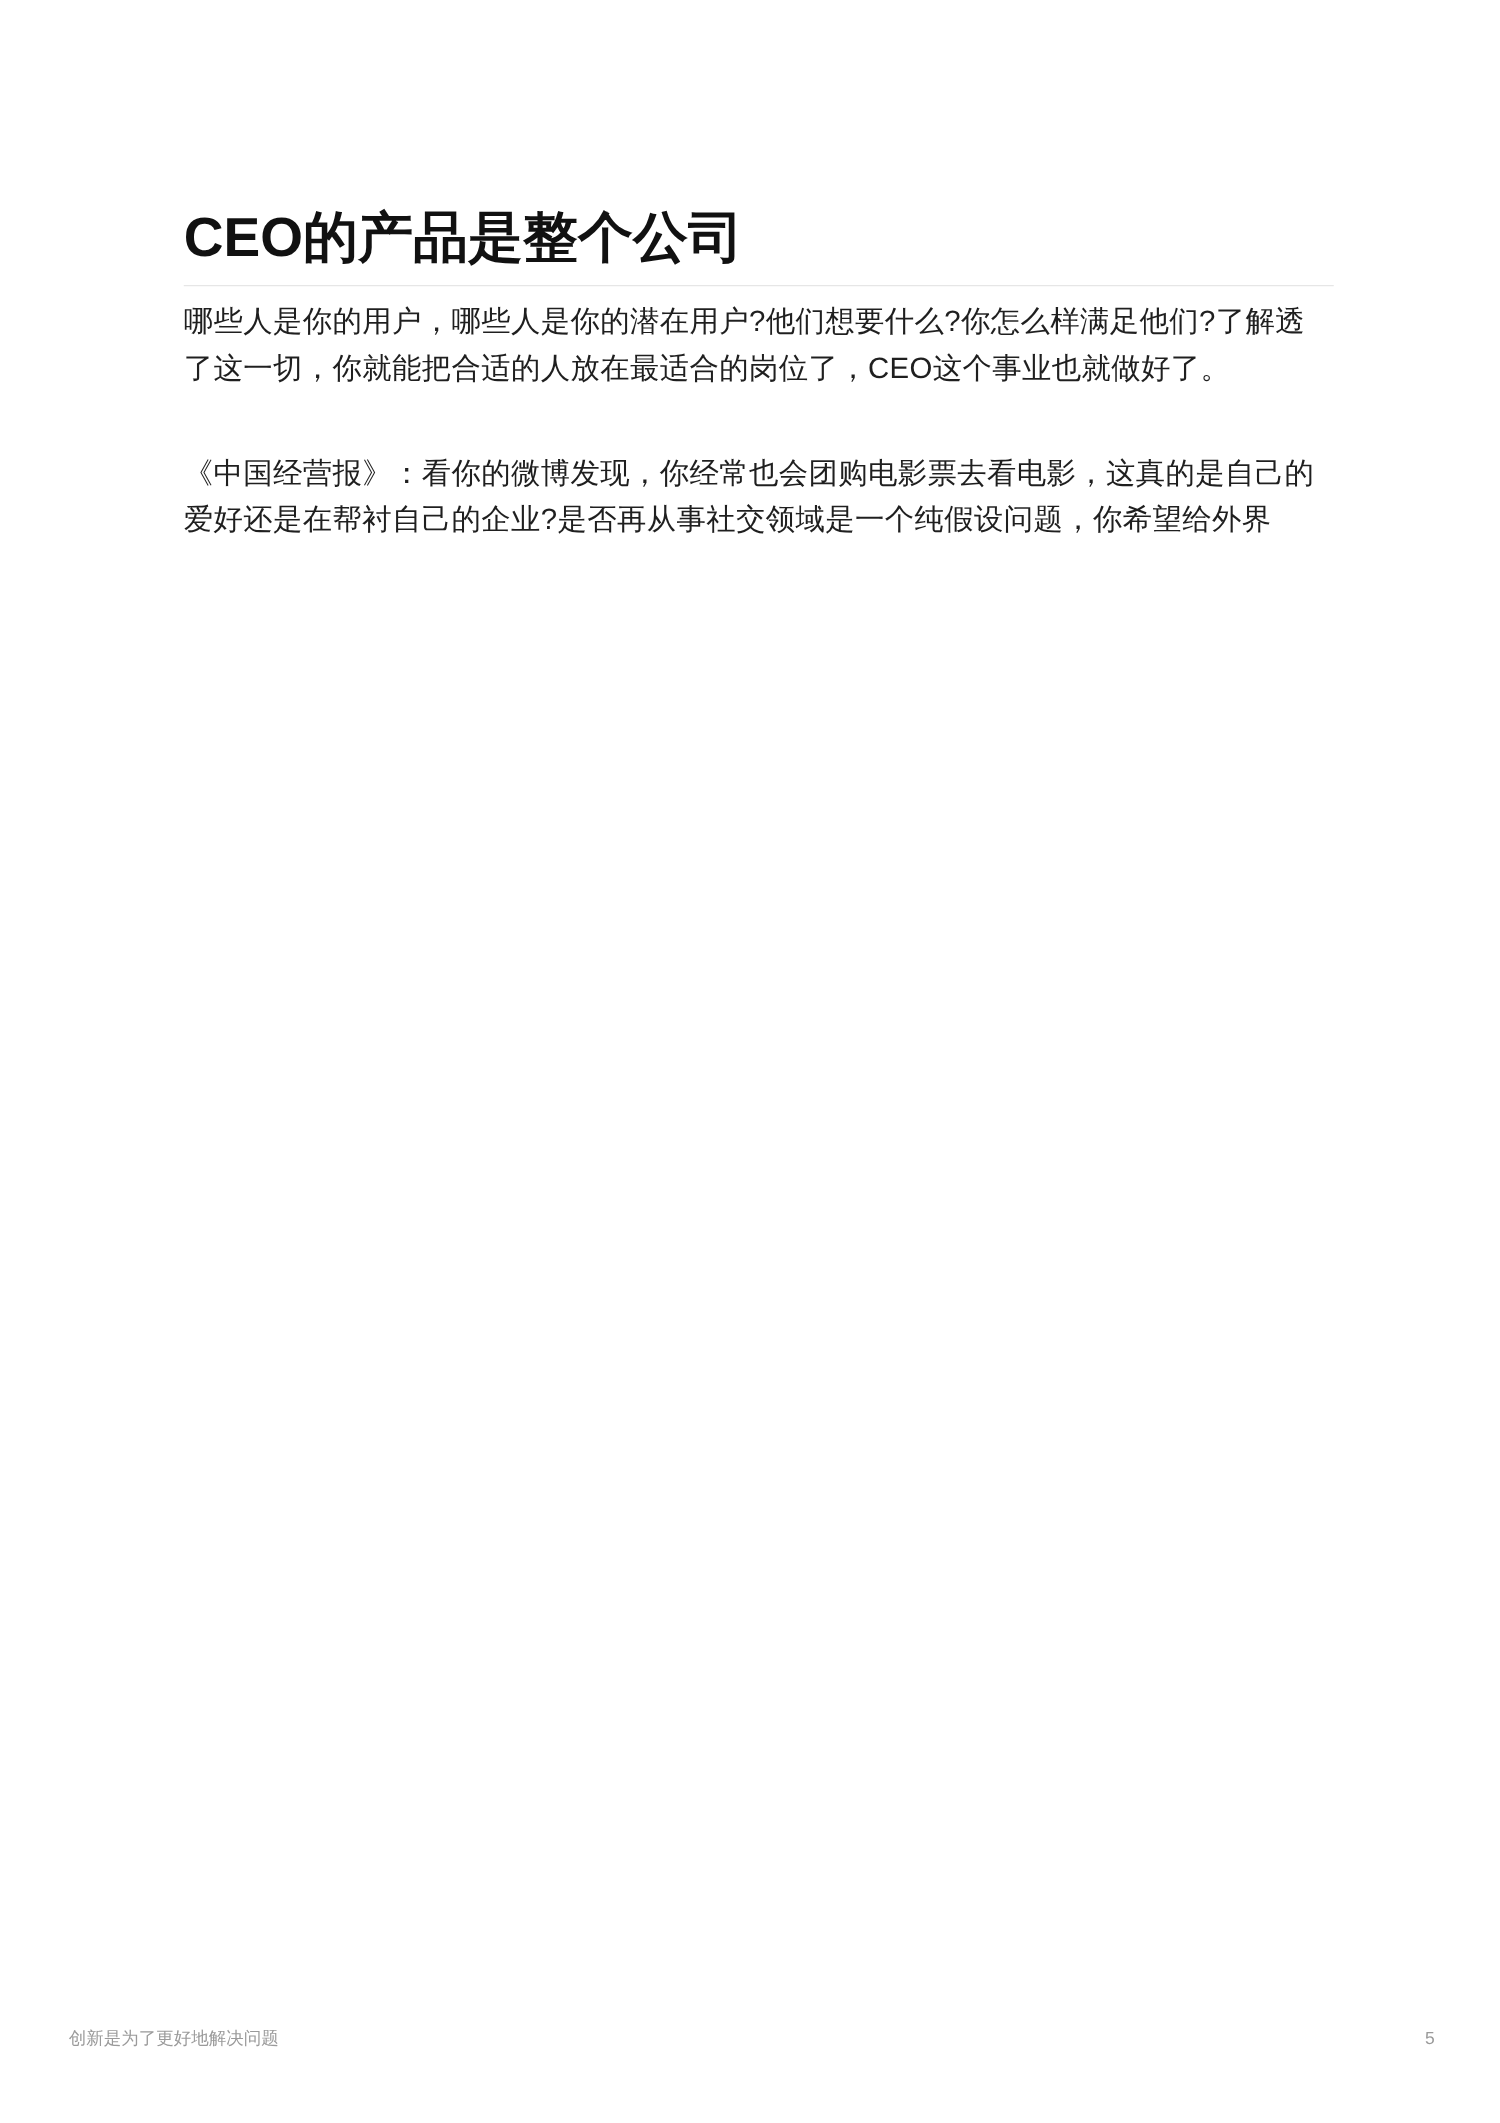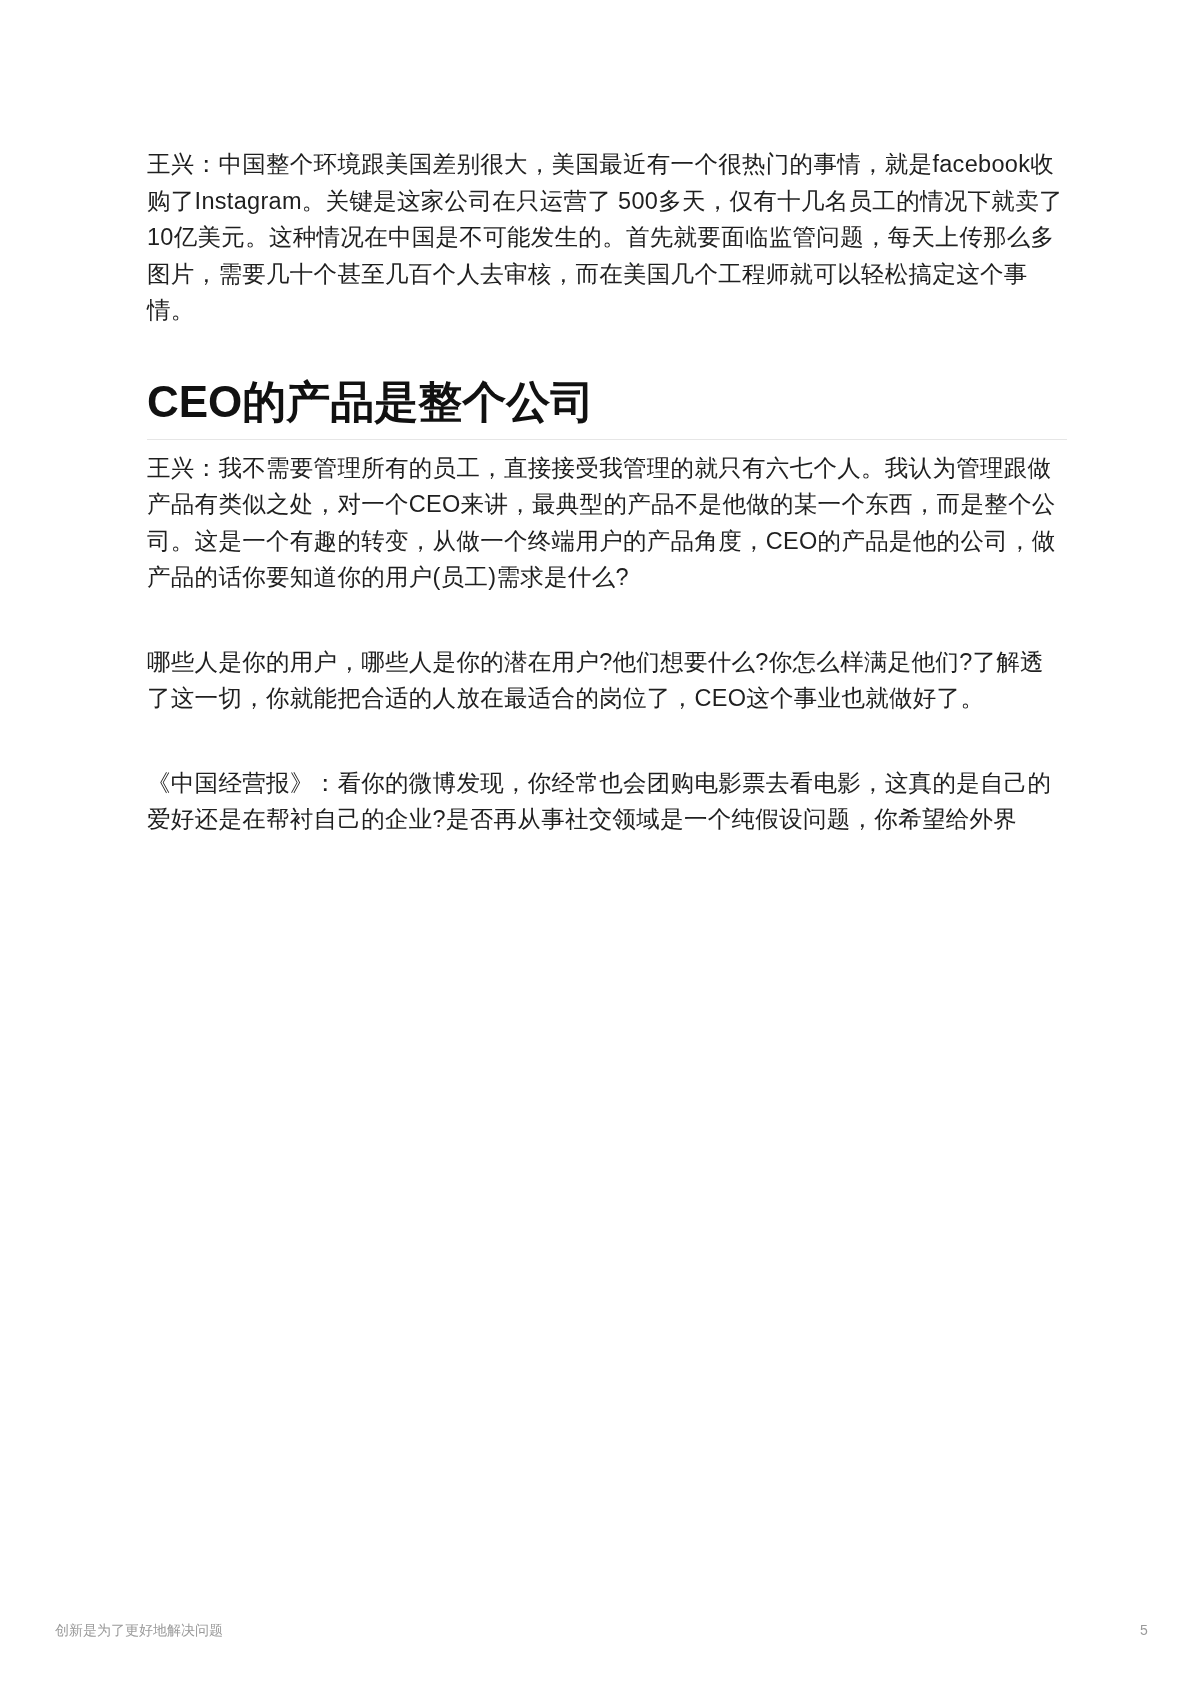--- a/index.html
+++ b/index.html
@@ -9,24 +9,22 @@
   .para { font-size: 23.5px; line-height: 36.5px; margin: 0 0 48px 0; letter-spacing: 0.3px; }
   .heading { font-size: 44px; font-weight: bold; color: #111; margin: 20px 0 0 0; line-height: 50px; }
   .rule { height: 1px; background: #e6e6e6; margin: 12px 0 10px 0; width: 920px; }
   .footer-left { position: absolute; left: 55px; top: 1622px; font-size: 14px; color: #9a9a9a; }
   .footer-right { position: absolute; left: 1140px; top: 1622px; font-size: 14px; color: #9a9a9a; }
 </style>
 </head>
 <body>
 
 <div class="content">
-  <p class="para">王兴：中国整个环境跟美国差别很大，美国最近有一个很热门的事情，就是facebook收购了Instagram。关键是这家公司在只运营了 500多天，仅有十几名员工的情况下就卖了10亿美元。这种情况在中国是不可能发生的。首先就要面临监管问题，每天上传那么多图片，需要几十个甚至几百个人去审核，而在美国几个工程师就可以轻松搞定这个事情。</p>
 
   <h2 class="heading">CEO的产品是整个公司</h2>
   <div class="rule"></div>
 
-  <p class="para">王兴：我不需要管理所有的员工，直接接受我管理的就只有六七个人。我认为管理跟做产品有类似之处，对一个CEO来讲，最典型的产品不是他做的某一个东西，而是整个公司。这是一个有趣的转变，从做一个终端用户的产品角度，CEO的产品是他的公司，做产品的话你要知道你的用户(员工)需求是什么?</p>
   <p class="para">哪些人是你的用户，哪些人是你的潜在用户?他们想要什么?你怎么样满足他们?了解透了这一切，你就能把合适的人放在最适合的岗位了，CEO这个事业也就做好了。</p>
   <p class="para">《中国经营报》：看你的微博发现，你经常也会团购电影票去看电影，这真的是自己的爱好还是在帮衬自己的企业?是否再从事社交领域是一个纯假设问题，你希望给外界</p>
 </div>
 
 <div class="footer-left">创新是为了更好地解决问题</div>
 <div class="footer-right">5</div>
 
 </body></html>

